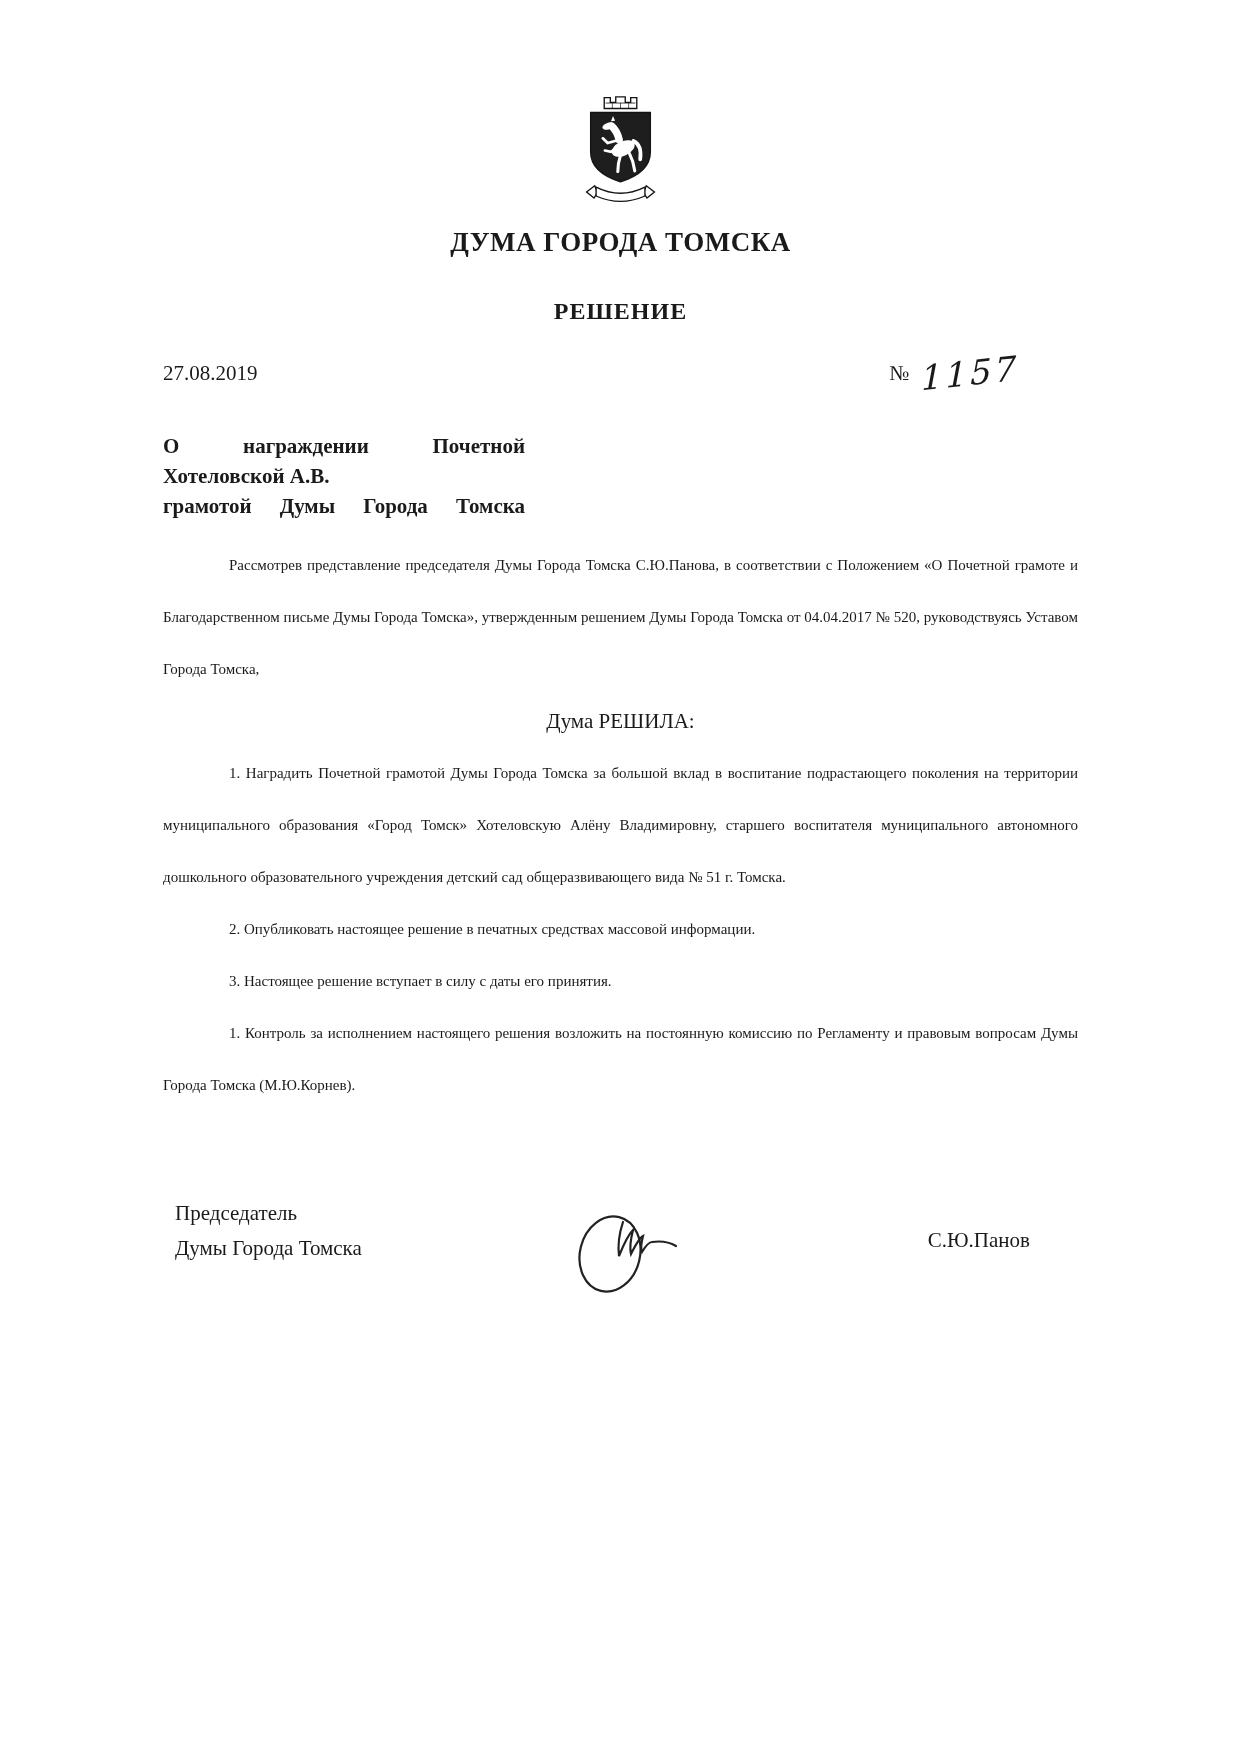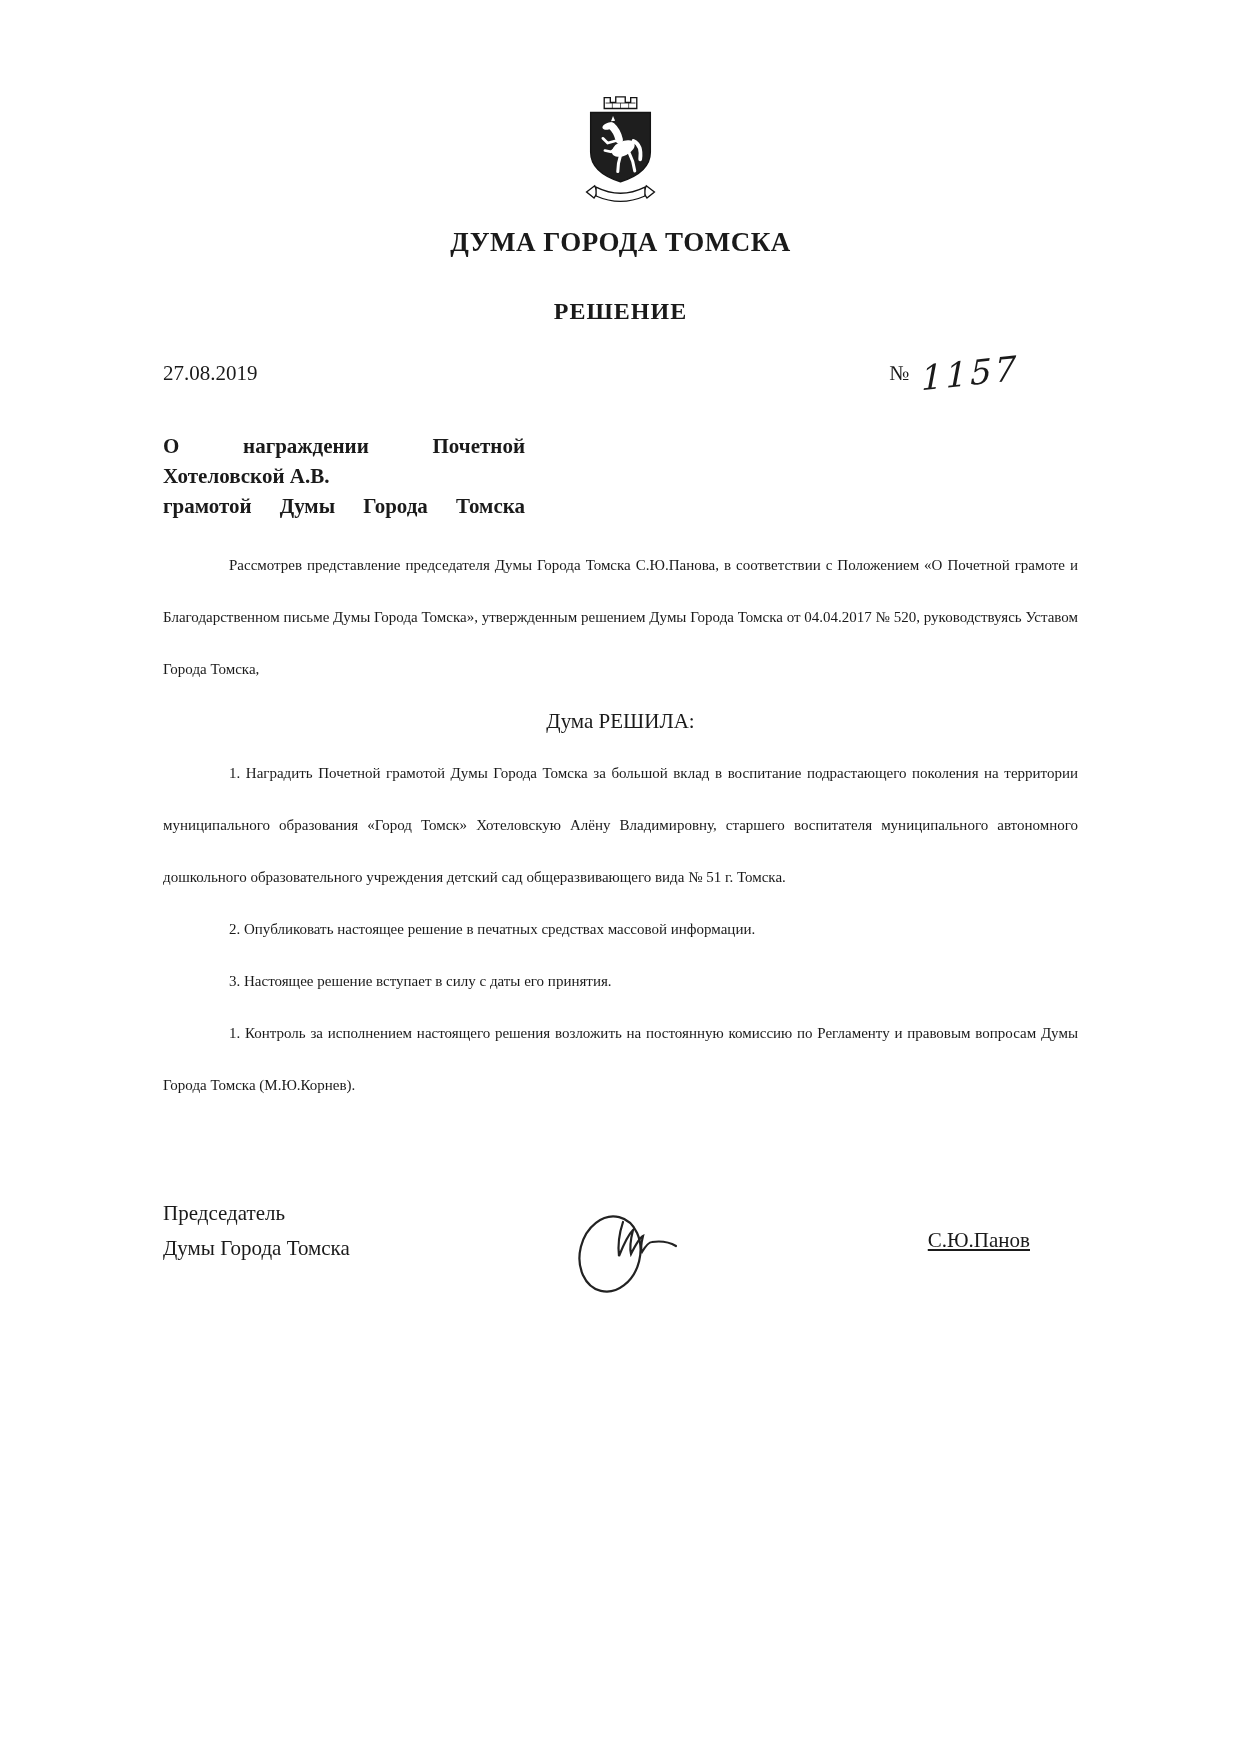--- a/index.html
+++ b/index.html
@@ -21,23 +21,23 @@
     position:relative; top:-8px;
   }
   .doc-title { width:362px; margin-top:30px; font-weight:bold; font-size:21px; line-height:30px; }
   .title-line { text-align:left; }
   .just { text-align:justify; text-align-last:justify; }
   .body-text { font-size:15px; line-height:52px; text-align:justify; }
   .preamble { margin-top:18px; text-indent:66px; }
   .resolve-heading { text-align:center; font-size:21px; line-height:40px; margin-top:6px; margin-bottom:6px; }
   .item { text-indent:66px; }
   .sign-row { position:relative; margin-top:85px; height:150px; font-size:21px; }
-  .sign-left { position:absolute; left:0; top:0; line-height:35px; }
+  .sign-left { position:absolute; left:12px; top:0; line-height:35px; }
   .sign-scribble { position:absolute; left:402px; top:8px; }
-  .sign-name { position:absolute; right:48px; top:32px;text-decoration:underline; }
+  .sign-name { position:absolute; right:48px; top:32px; }
 </style>
 </head>
 <body>
 
 <div class="page">
   <div class="content">
 
     <div class="emblem-wrap">
       <svg class="emblem" width="95" height="129" viewBox="0 0 140 190" aria-hidden="true">
 

